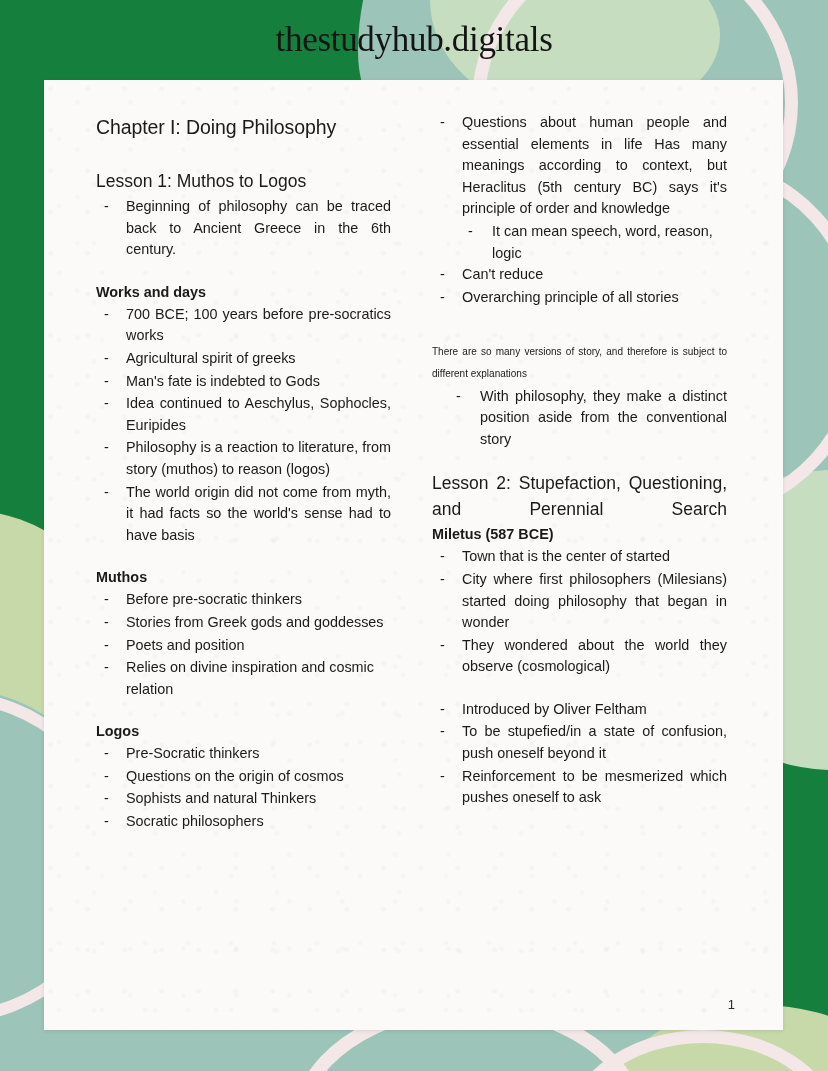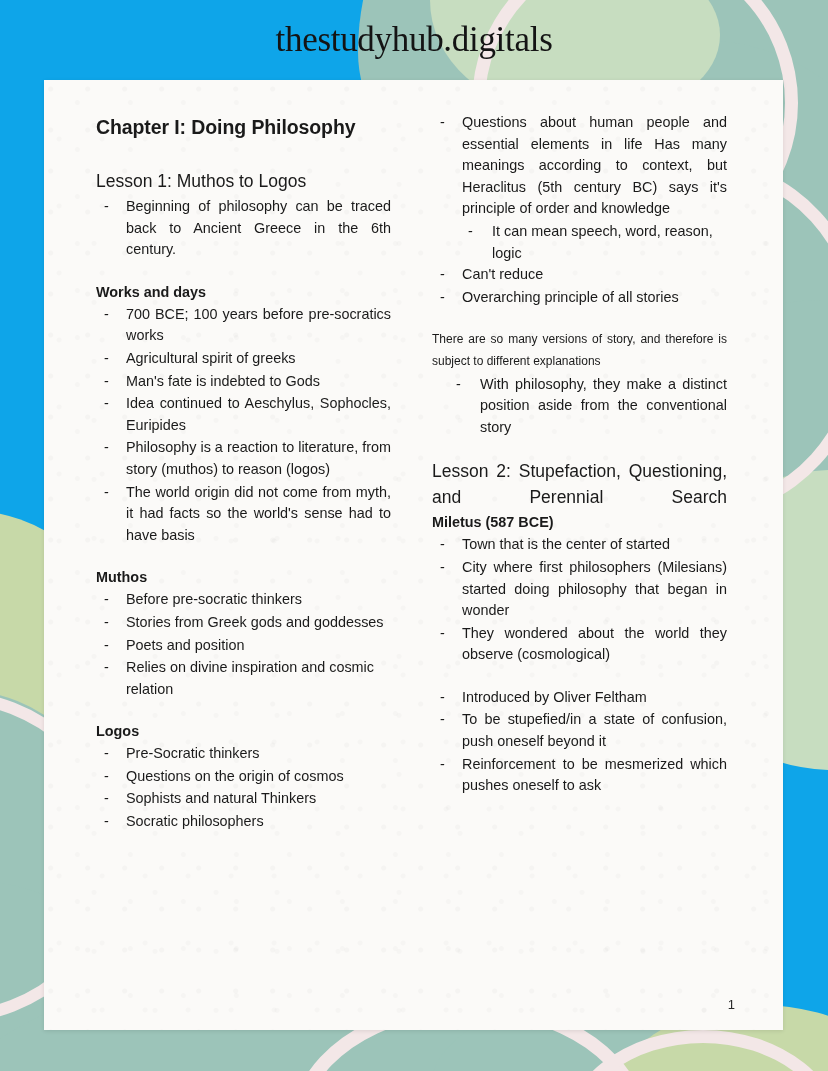--- a/index.html
+++ b/index.html
@@ -12,21 +12,21 @@
     overflow: hidden;
     font-family: "Liberation Sans", sans-serif;
     background: #f6ebeb;
   }
 
   #page {
     position: relative;
     width: 828px;
     height: 1071px;
     overflow: hidden;
-    background: #0ea5e9;
+    background: #15803d;
   }
 
   
   .blob {
     position: absolute;
     border-radius: 50%;
     pointer-events: none;
   }
 
   
@@ -223,21 +223,21 @@
     width: 295px;
     color: #1a1a1a;
     font-size: 14.4px;
     line-height: 21.6px;
   }
   .col-left  { left: 52px; }
   .col-right { left: 388px; }
 
   h1.chapter {
     font-size: 19.5px;
-    font-weight: bold;
+    font-weight: normal;
     line-height: 30px;
     margin: 0 0 26px 0;
     letter-spacing: -0.1px;
   }
 
   h2.lesson {
     font-size: 17.5px;
     font-weight: normal;
     line-height: 26px;
     margin: 0 0 2px 0;
@@ -248,23 +248,23 @@
   }
 
   h3.sub {
     font-size: 14.4px;
     font-weight: bold;
     line-height: 21px;
     margin: 0 0 1px 0;
   }
 
   p.para {
-    margin: 0 0 1px 0;
+    margin: 12px 0 1px 0;
     text-align: justify;
-    font-size: 12px;
+    font-size: 10px;
     line-height: 21.6px;
   }
 
   ul.bullets {
     list-style: none;
     margin: 0;
     padding: 0;
   }
   ul.bullets > li {
     position: relative;

